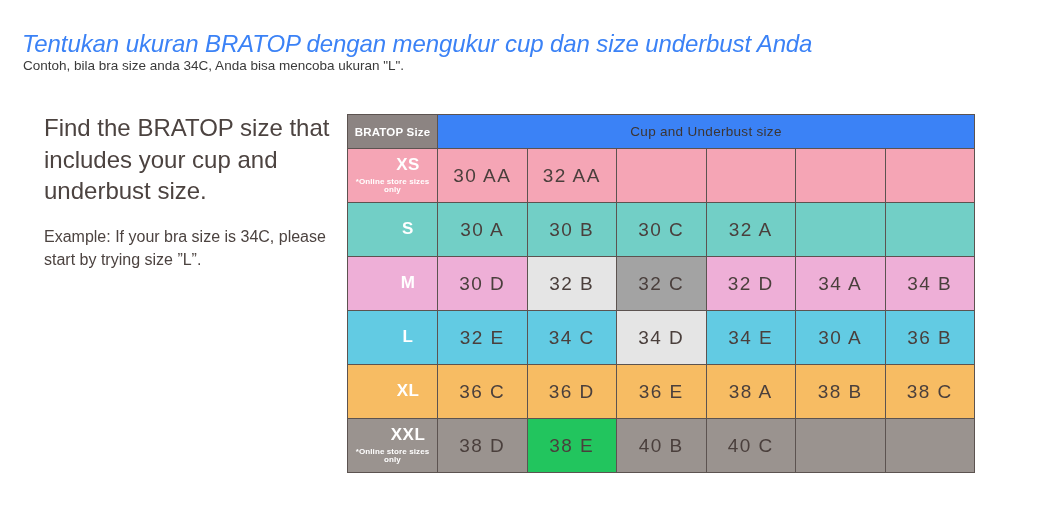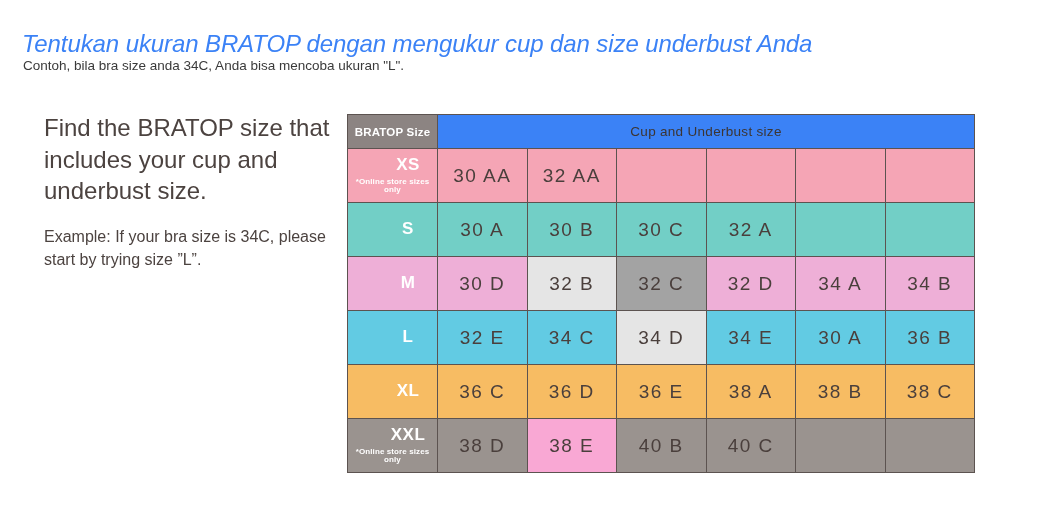--- a/index.html
+++ b/index.html
@@ -223,21 +223,21 @@
           <td class="size-cell" style="background: rgb(247, 188, 99); margin-left: 39px;">38 A</td>
           <td class="size-cell" style="background: rgb(247, 188, 99);">38 B</td>
           <td class="size-cell" style="background: rgb(247, 188, 99);">38 C</td>
         </tr>
         <tr>
           <td class="row-label" style="background: rgb(154, 147, 143);">
             <span class="label-main">XXL</span>
             <span class="label-note">*Online store sizes only</span>
           </td>
           <td class="size-cell" style="background: rgb(154, 147, 143);">38 D</td>
-          <td class="size-cell" style="background: #f9a8d4; margin-left: 33px;">38 E</td>
+          <td class="size-cell" style="background: #22c55e; margin-left: 33px;">38 E</td>
           <td class="size-cell" style="background: rgb(154, 147, 143);">40 B</td>
           <td class="size-cell" style="background: rgb(154, 147, 143);">40 C</td>
           <td class="size-cell empty" style="background: rgb(154, 147, 143);"></td>
           <td class="size-cell empty" style="background: rgb(154, 147, 143);"></td>
         </tr>
       </tbody>
   </table>
 </div>
 
 </body></html>

